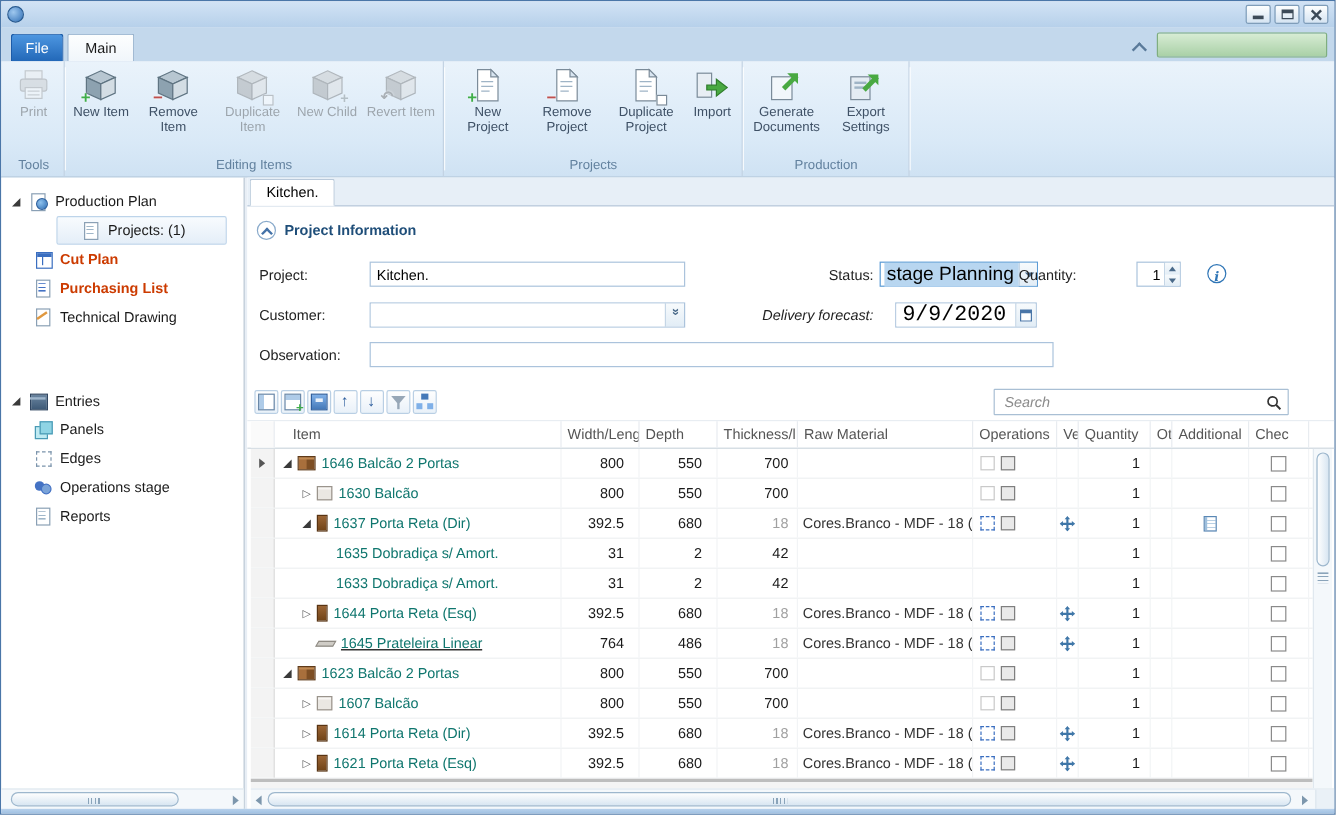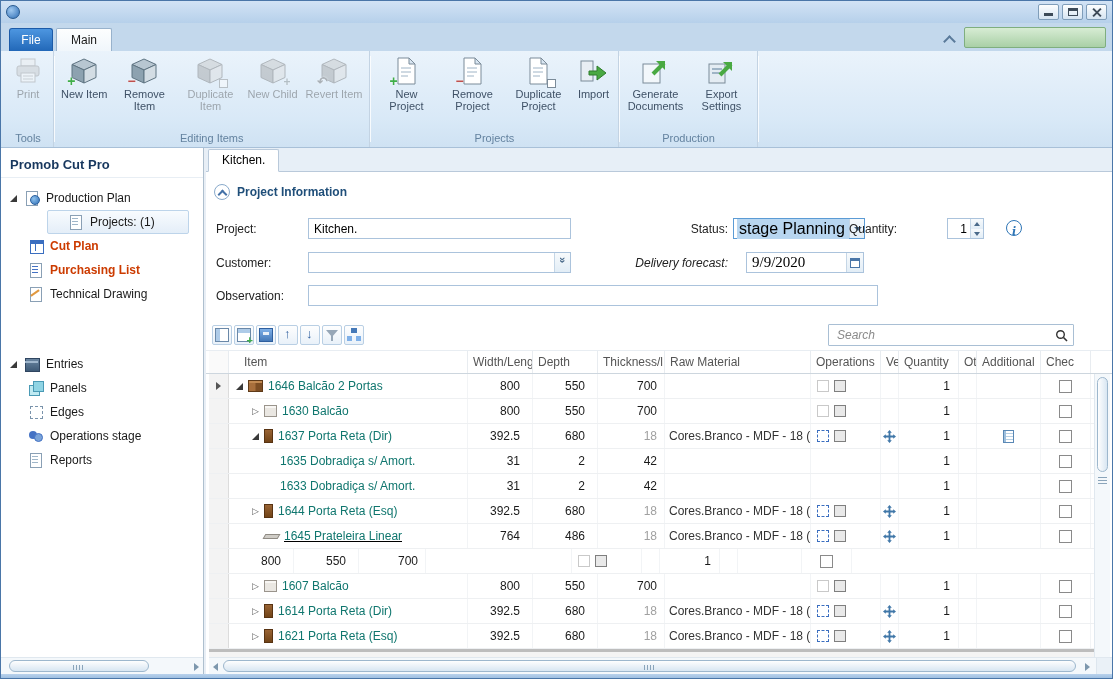--- a/index.html
+++ b/index.html
@@ -102,21 +102,21 @@
   .combo-btn{width:16px;border-left:1px solid #c5d6e6;background:linear-gradient(#f7fafc,#e2edf6);position:relative;}
   .combo-btn::after{content:"»";position:absolute;left:5px;top:1px;transform:rotate(90deg);font-size:11px;color:#4a6a8a;font-weight:bold;}
   .lbl-observation{left:10px;top:117px;} .inp-observation{left:102px;top:113px;width:570px;}
   .lbl-status{left:430px;top:50px;width:92px;text-align:right;}
   .dropdown{position:absolute;left:527px;top:46px;width:132px;height:21px;border:1px solid #5b9bd5;background:#fff;display:flex;align-items:center;}
   .dd-value{flex:1;font-size:16px;padding:1px 2px;margin-left:3px;background:#b8d6f0;white-space:nowrap;overflow:hidden;}
   .dd-arrow{width:15px;height:100%;border-left:1px solid #c5d6e6;background:linear-gradient(#f7fafc,#e2edf6);position:relative;}
   .dd-arrow::after{content:"";position:absolute;left:4px;top:8px;border-left:4px solid transparent;border-right:4px solid transparent;border-top:4px solid #4a6a8a;}
   .lbl-delivery{left:402px;top:84px;width:120px;text-align:right;font-style:italic;}
   .datebox{position:absolute;left:540px;top:80px;width:118px;height:21px;border:1px solid #abc3dc;background:#fff;display:flex;}
-  .dinput{flex:1;border:none;outline:none;padding:0 5px;font-size:15px;font-family:Liberation Serif, serif;min-width:0;}
+  .dinput{flex:1;border:none;outline:none;padding:0 5px;font-size:18px;font-family:Liberation Mono, monospace;min-width:0;}
   .cal-btn{width:17px;border-left:1px solid #c5d6e6;background:linear-gradient(#f7fafc,#e2edf6);display:flex;align-items:center;justify-content:center;}
   .cal-ic{width:10px;height:10px;border:1px solid #4a76a8;border-top:3px solid #4a76a8;background:#fff;}
   .lbl-quantity{left:643px;top:50px;width:60px;text-align:left;}
   .spinner{position:absolute;left:741px;top:46px;width:37px;height:21px;border:1px solid #abc3dc;background:#fff;display:flex;}
   .spv{flex:1;text-align:right;font-size:12px;padding:3px 3px 0 0;}
   .sparr{width:13px;border-left:1px solid #c5d6e6;display:flex;flex-direction:column;}
   .sparr span{flex:1;position:relative;background:linear-gradient(#f7fafc,#e2edf6);}
   .sparr .up::after{content:"";position:absolute;left:3px;top:3px;border-left:3px solid transparent;border-right:3px solid transparent;border-bottom:4px solid #4a6a8a;}
   .sparr .dn::after{content:"";position:absolute;left:3px;top:3px;border-left:3px solid transparent;border-right:3px solid transparent;border-top:4px solid #4a6a8a;}
   .info-badge{position:absolute;left:800px;top:48px;width:16px;height:16px;border-radius:50%;border:1px solid #2e75b6;color:#2e75b6;text-align:center;background:#fff;}
@@ -335,21 +335,20 @@
             <span class="rlabel">Export Settings</span>
           </div>
         </div>
         <div class="rgname">Production</div>
       </div>
     </div>
 
   <div class="appbody">
 
     <div class="sidebar">
-      <div class="sidebar-title">Promob Cut Pro</div>
       <div class="trees" id="trees">
           <div class="tree">
             <div class="tnode root">
               <span class="texp"></span>
               <span class="ticon ti-plan"></span>
               <span class="tlabel">Production Plan</span>
             </div>
             <div class="tnode child selected">
               <span class="ticon ti-project-page"></span>
               <span class="tlabel">Projects: (1)</span>
@@ -735,20 +734,25 @@
                 <span>1</span>
               </div>
               <div class="cell c-ot" style="width: 18px;"></div>
               <div class="cell c-add" style="width: 64px;"></div>
               <div class="cell c-check" style="width: 50px;">
                 <div class="cb"></div>
               </div>
             </div>
             <div class="grow">
               <div class="cell ind"></div>
+              <div class="cell c-item" style="width: 239px; padding-left: 4px;">
+                <div class="exp open"></div>
+                <div class="iicon ii-cabinet"></div>
+                <span class="itext">1623  Balcão 2 Portas</span>
+              </div>
               <div class="cell c-num c-width" style="width: 65px;">
                 <span>800</span>
               </div>
               <div class="cell c-num c-depth" style="width: 65px;">
                 <span>550</span>
               </div>
               <div class="cell c-num c-thickness" style="width: 67px;">
                 <span>700</span>
               </div>
               <div class="cell c-mat" style="width: 146px;">

